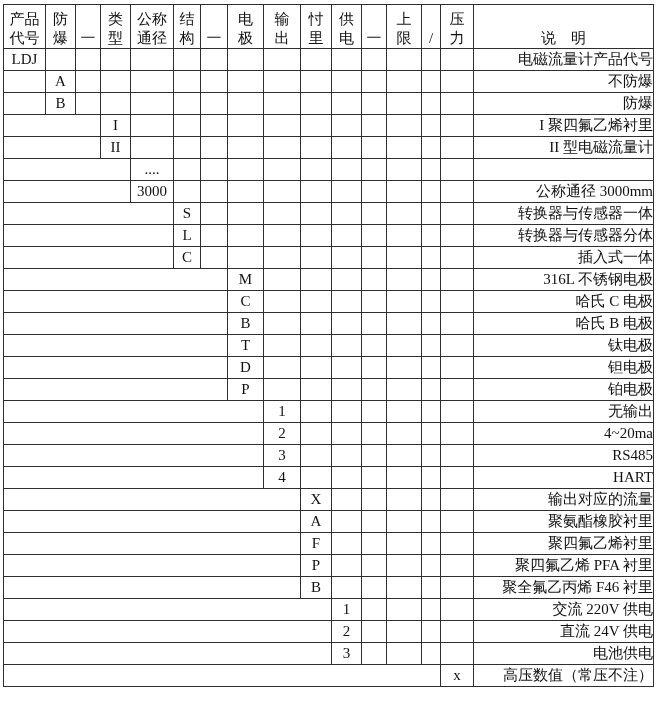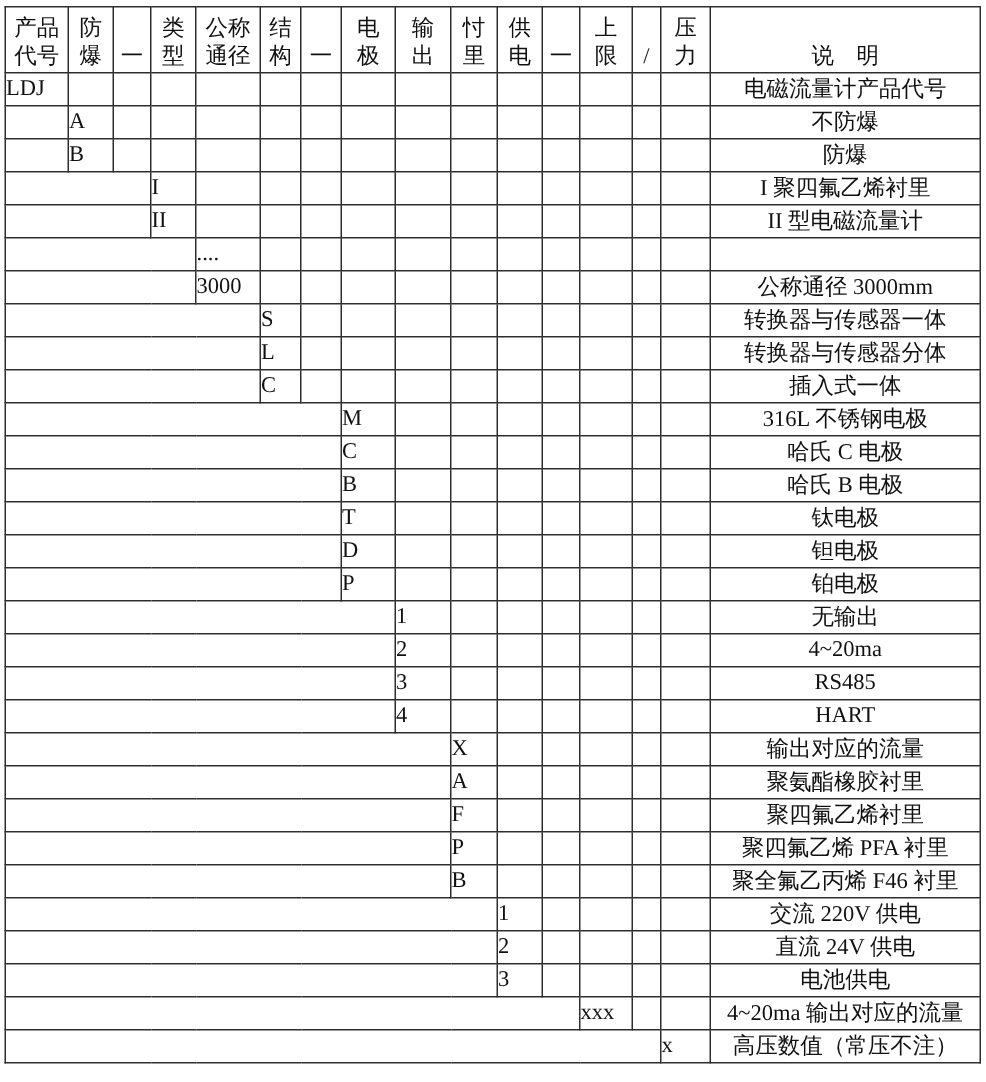--- a/index.html
+++ b/index.html
@@ -44,25 +44,25 @@
   }
   tbody td{
     height:21px;
     vertical-align:middle;
   }
   td.void{
     border:none;
     background:transparent;
   }
   td.code{
-    text-align:left;
+    text-align:center;
   }
   td.cell{}
   td.desc{
-    text-align:center;
+    text-align:right;
     padding-left:6px;
   }
 </style>
 </head>
 <body>
 
 <div class="page">
   <table class="model">
     <colgroup>
         <col style="width: 42px;">
@@ -491,26 +491,19 @@
         <tr>
           <td class="void" colspan="10"></td>
           <td class="code">3</td>
           <td class="cell"></td>
           <td class="cell"></td>
           <td class="cell"></td>
           <td class="cell"></td>
           <td class="desc">电池供电</td>
         </tr>
         <tr>
-          <td class="void" colspan="12"></td>
-          <td class="code">xxx</td>
-          <td class="cell"></td>
-          <td class="cell"></td>
-          <td class="desc">4~20ma 输出对应的流量</td>
-        </tr>
-        <tr>
           <td class="void" colspan="14"></td>
           <td class="code">x</td>
           <td class="desc">高压数值（常压不注）</td>
         </tr>
       </tbody>
   </table>
 </div>
 
 </body></html>

